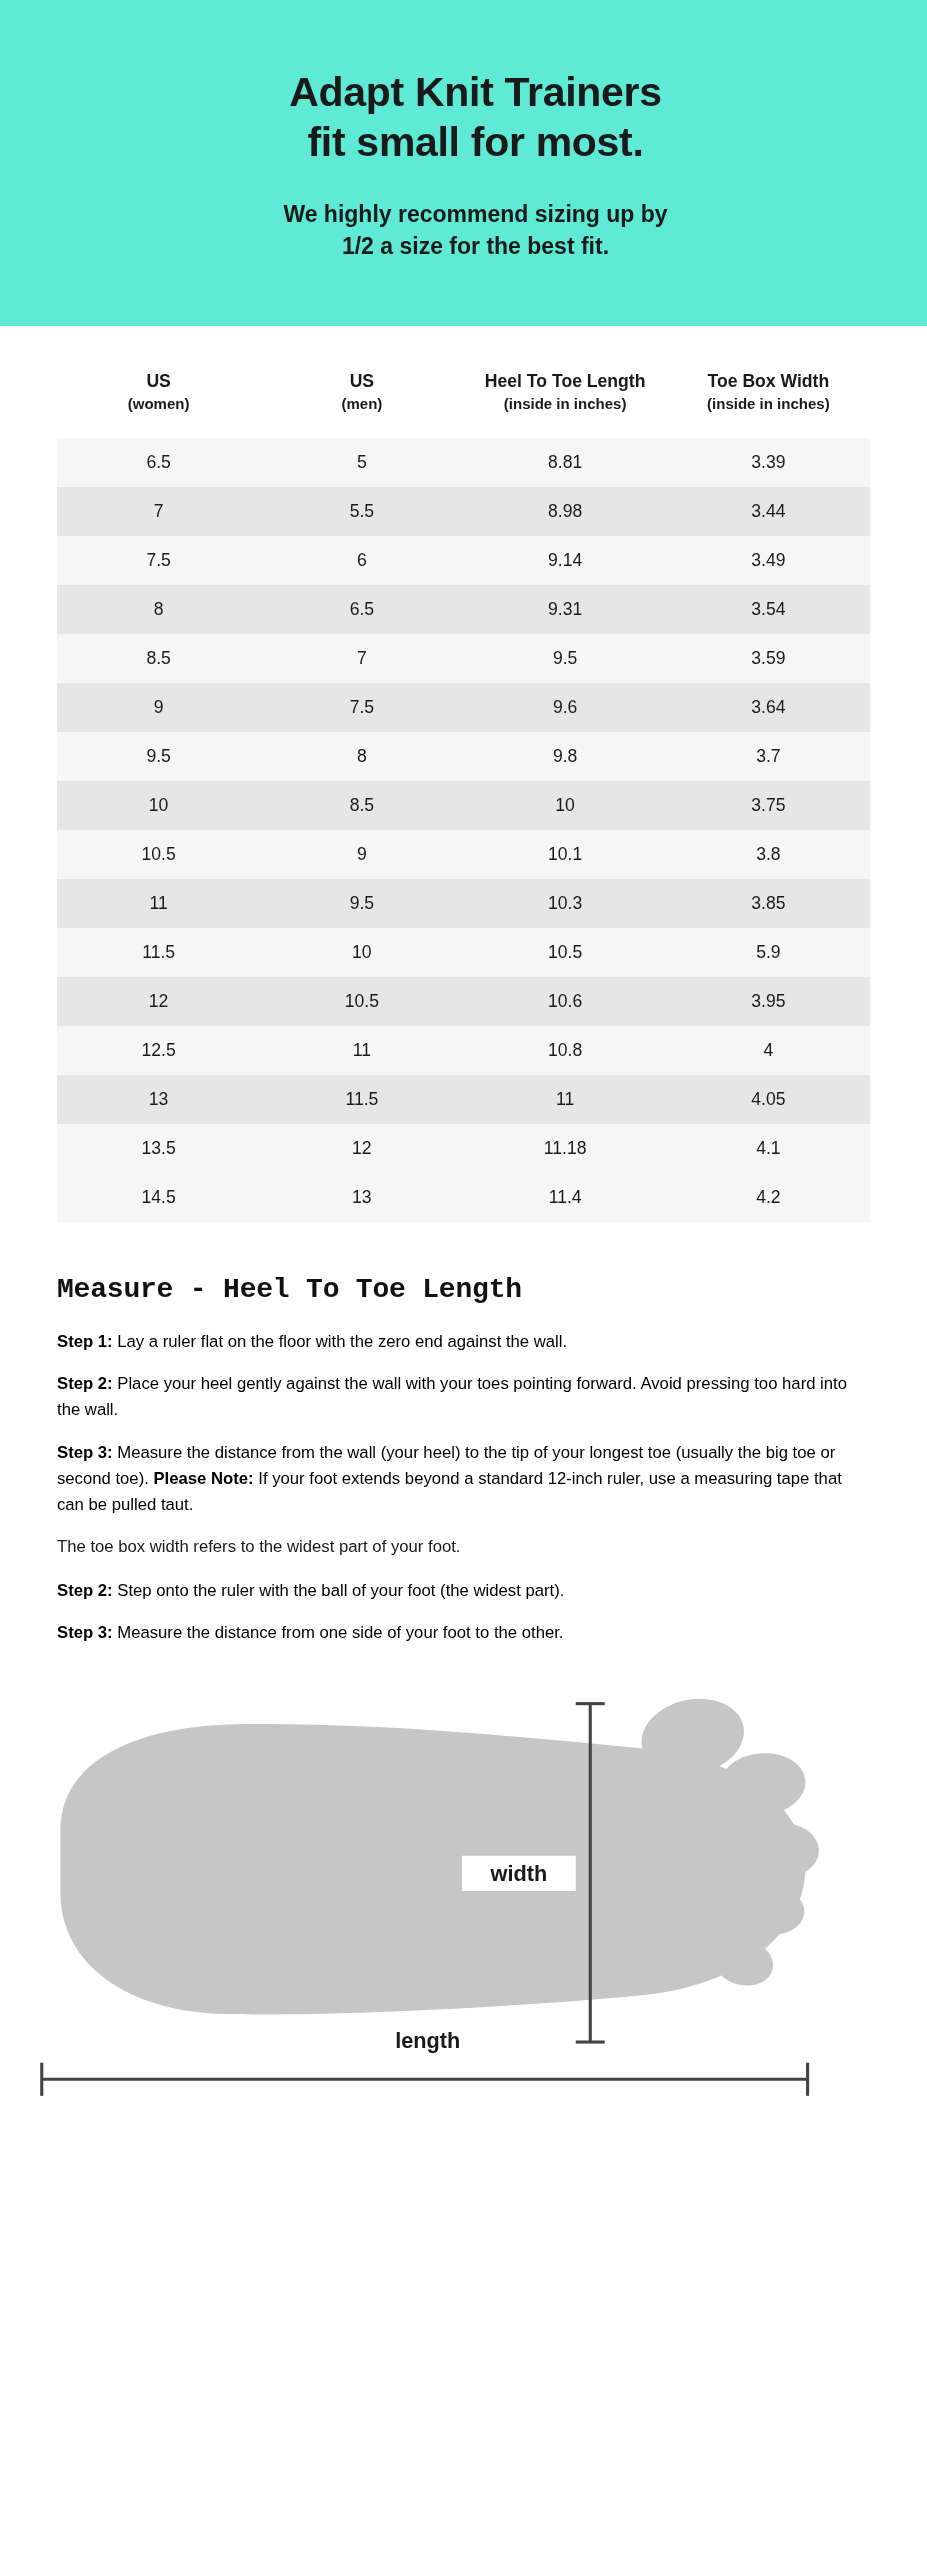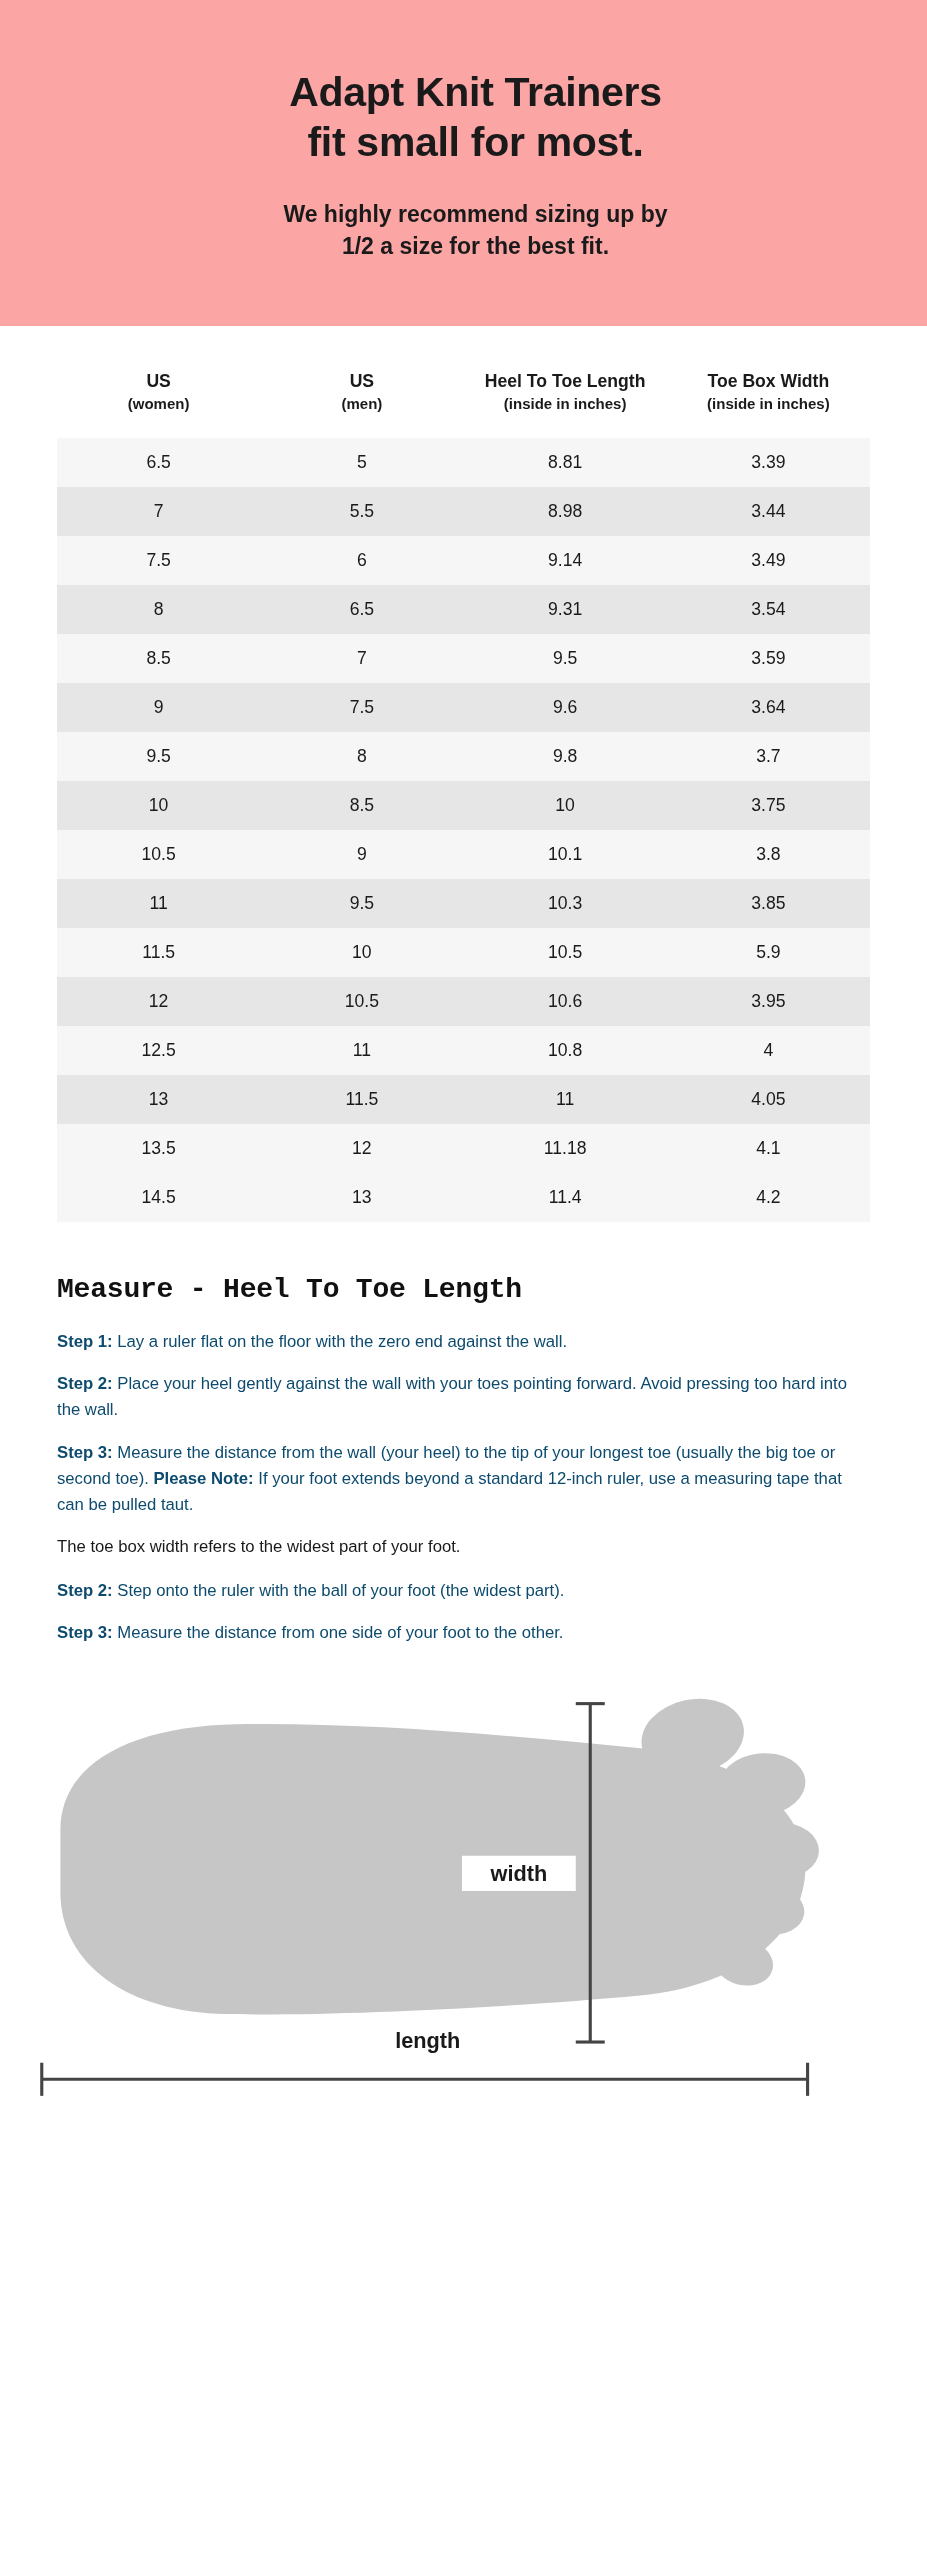--- a/index.html
+++ b/index.html
@@ -11,21 +11,21 @@
   }
   .page {
     width: 927px;
     min-height: 2576px;
     margin: 0 auto;
     background: #ffffff;
     position: relative;
   }
   
   .header {
-    background: #fca5a5;
+    background: #5eead4;
     padding: 67px 56px 63px 80px;
     text-align: center;
   }
   .header h1 {
     margin: 0;
     font-size: 41px;
     line-height: 1.22;
     font-weight: bold;
     color: #1a1a1a;
     letter-spacing: -0.3px;
@@ -83,21 +83,21 @@
     font-weight: bold;
     color: #111;
     margin: 52px 0 24px 0;
     letter-spacing: -0.2px;
     font-family: Liberation Mono, monospace;
   }
   h2.section-title.tight { margin-bottom: 9.3px; }
   p.step {
     font-size: 16.7px;
     line-height: 1.55;
-    color: #0c4a6e;
+    color: #000000;
     margin: 0 0 16.7px 0;
   }
   p.step b { font-weight: bold; }
   p.lead {
     font-size: 16.7px;
     line-height: 1.5;
     color: #1a1a1a;
     font-weight: normal;
     margin: 0 0 18.5px 0;
   }

